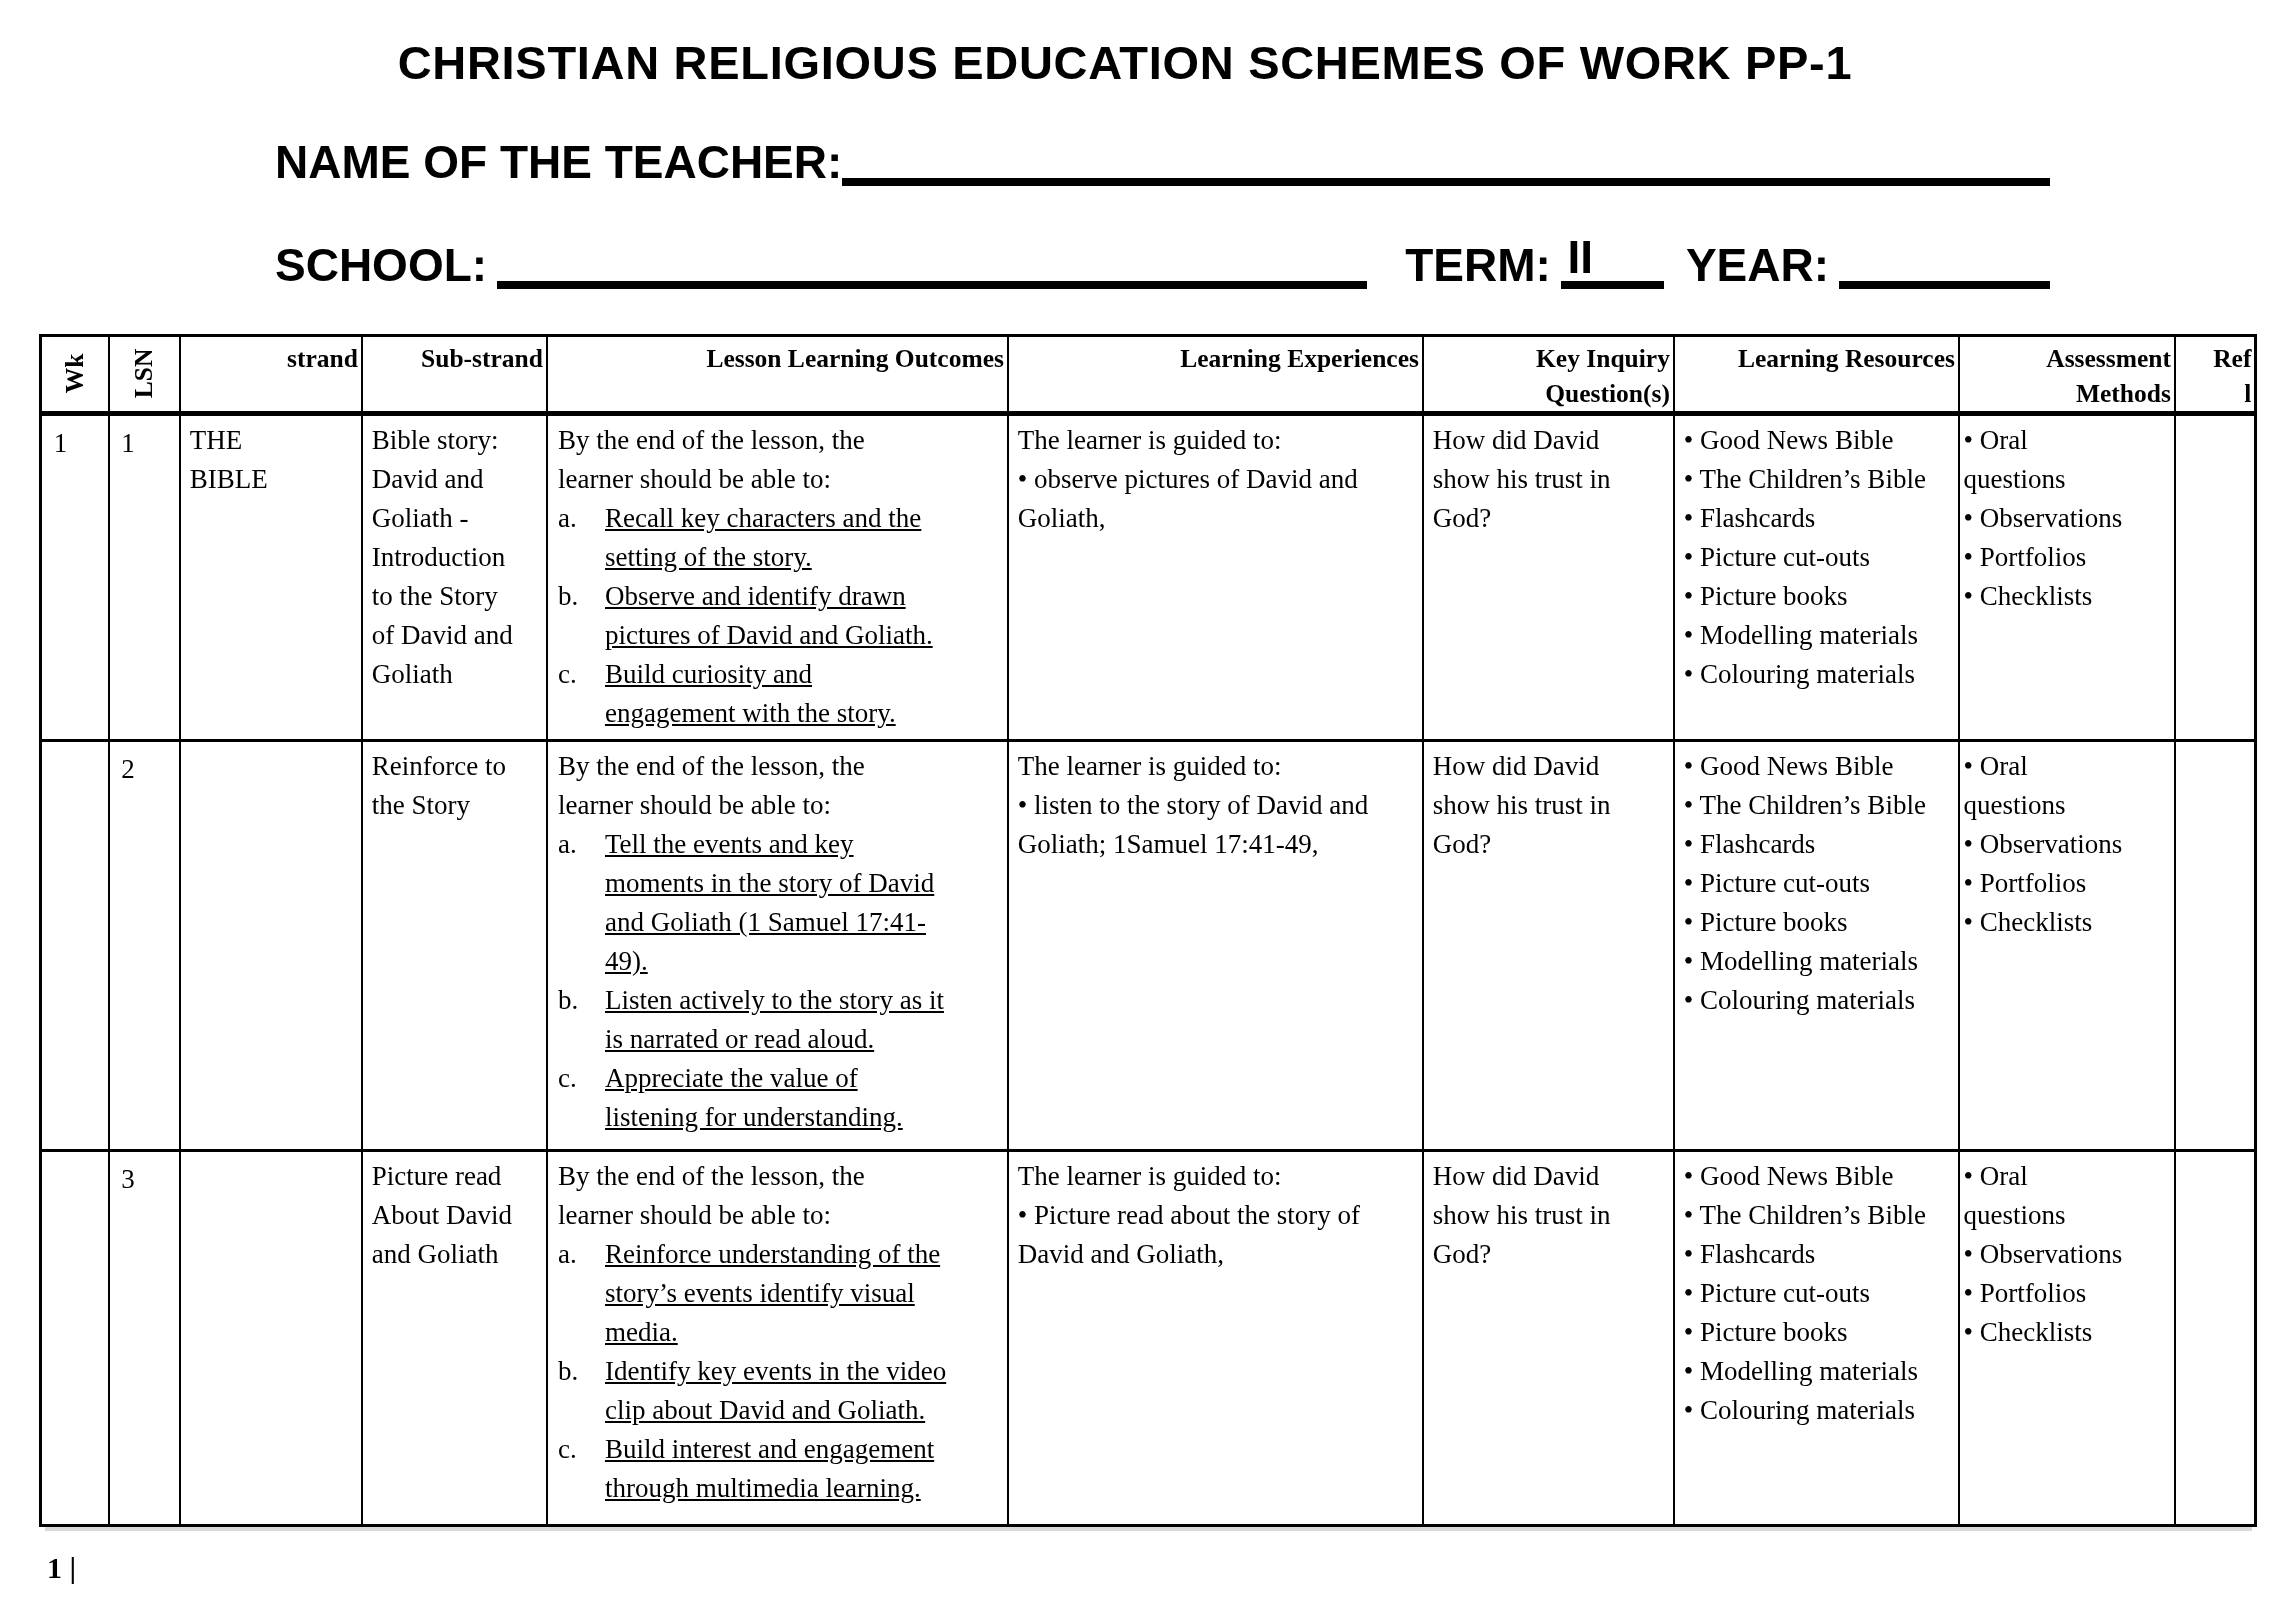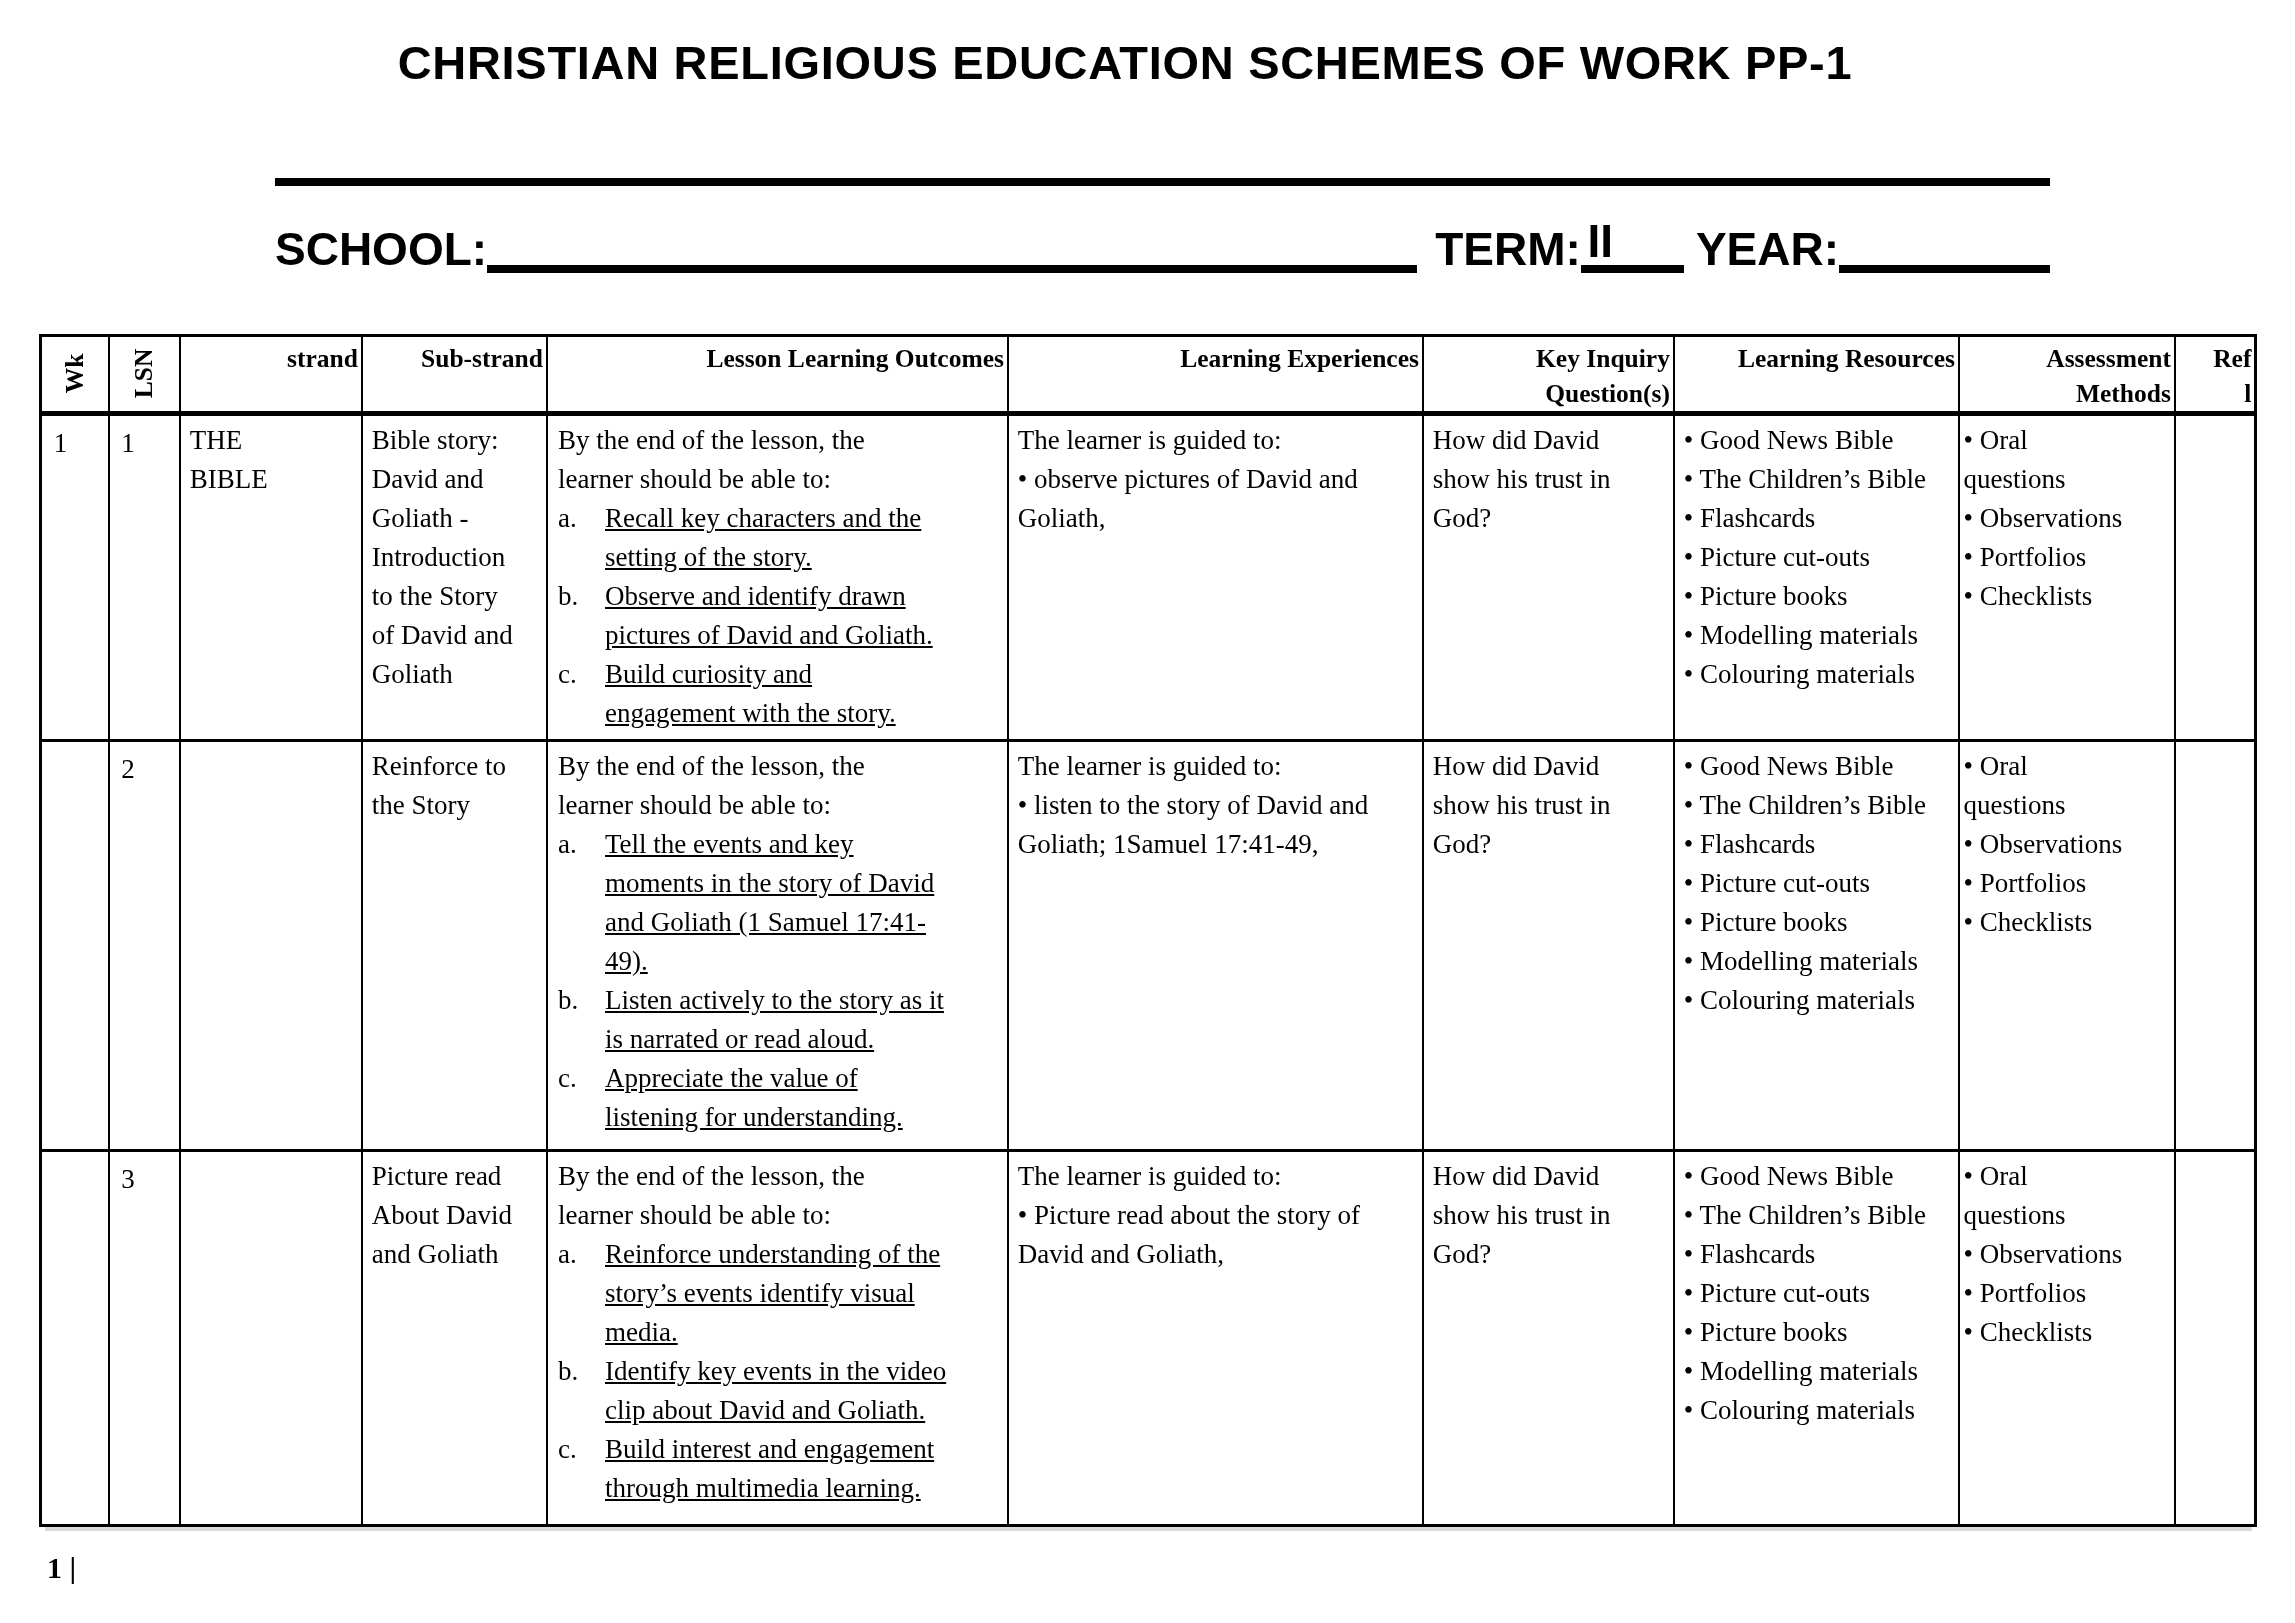--- a/index.html
+++ b/index.html
@@ -19,21 +19,21 @@
     display:flex;align-items:flex-end;
     font-family:"Liberation Sans",sans-serif;font-weight:700;
     font-size:46px;white-space:nowrap;
   }
   .hline .lbl{line-height:54px;}
   .uline{
     display:inline-block;height:0;border-bottom:8.5px solid #000;
     margin-bottom:2.6px;
   }
   .name-line{top:135px;}
-  .school-line{top:222px;}
+  .school-line{top:238px;gap:10px;}
   .grow{flex:1 1 auto;}
   .u-term{width:103px;position:relative;margin-right:12px;}
   .u-term .term-val{
     position:absolute;left:6.5px;bottom:1.3px;
     font-family:"Liberation Sans",sans-serif;font-weight:700;
     font-size:46px;line-height:46px;
   }
   .u-year{width:211px;}
   .gap{display:inline-block;width:18.3px;}
   
@@ -76,20 +76,21 @@
     font-family:"Liberation Serif",serif;font-weight:700;
     font-size:30px;line-height:39px;
   }
 </style>
 </head>
 <body>
 
 <div class="title">CHRISTIAN RELIGIOUS EDUCATION SCHEMES OF WORK PP-1</div>
 
 <div class="hline name-line">
+  <span class="lbl">NAME OF THE TEACHER:</span>
   <span class="uline grow"></span>
 </div>
 
 <div class="hline school-line">
   <span class="lbl">SCHOOL:</span>
   <span class="uline grow"></span>
   <span class="gap"></span>
   <span class="lbl">TERM:</span>
   <span class="uline u-term">
       <span class="term-val">II</span>

